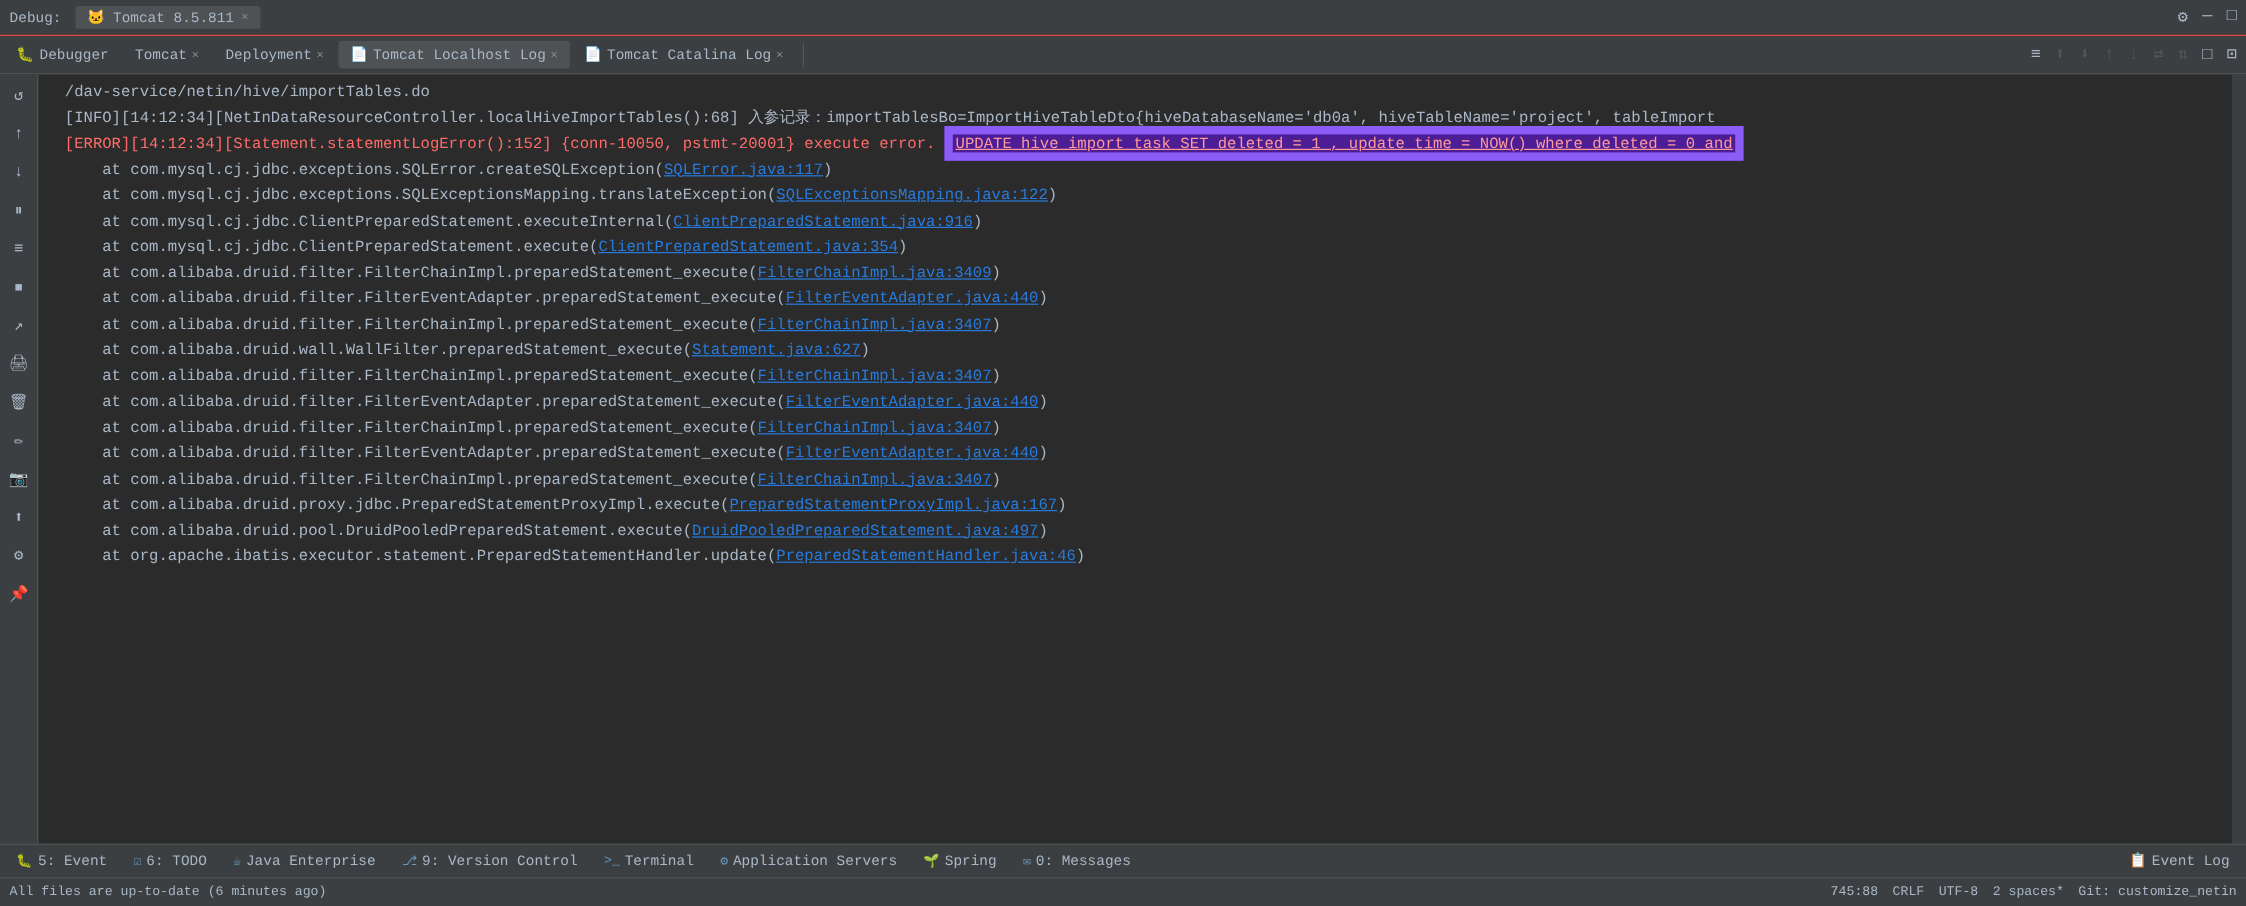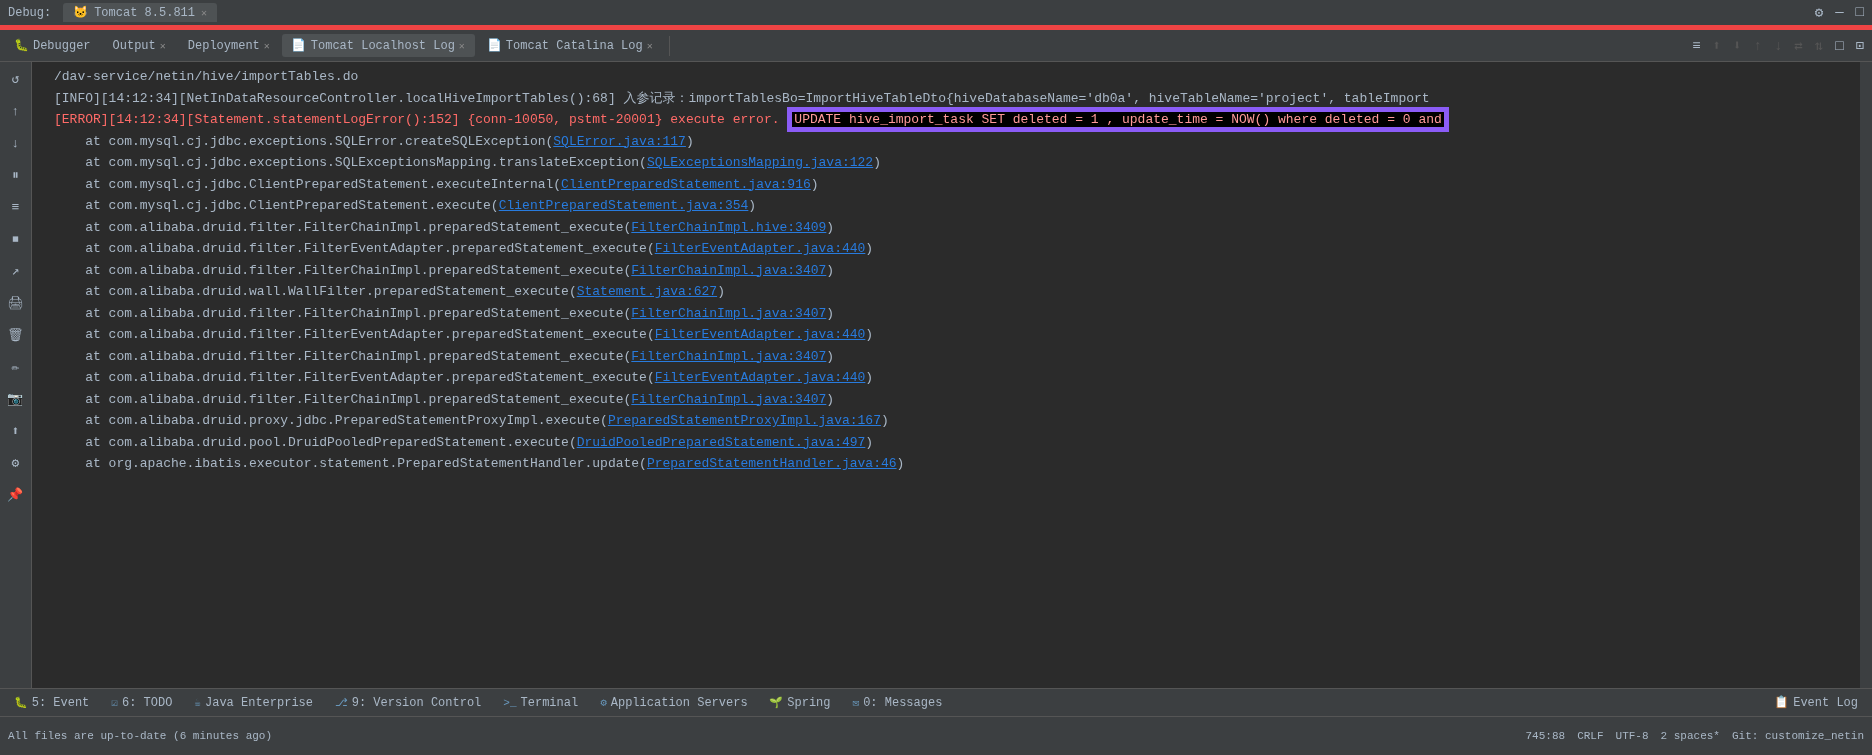--- a/index.html
+++ b/index.html
@@ -15,21 +15,21 @@
       flex-direction: column;
     }
 
     
     .title-bar {
       background: #3c3f41;
       height: 30px;
       display: flex;
       align-items: center;
       padding: 0 8px;
-      border-bottom: 5px solid #ef4444;
+      border-bottom: 1px solid #ef4444;
       flex-shrink: 0;
     }
     .title-bar-left {
       display: flex;
       align-items: center;
       gap: 8px;
       color: #a9b7c6;
       font-size: 12px;
     }
     .title-bar-right {
@@ -174,37 +174,38 @@
     .log-line.info {
       color: #a9b7c6;
     }
     .log-line a, .log-line .link {
       color: #287bde;
       text-decoration: underline;
       cursor: pointer;
       margin-top: 12px;
     }
     .highlighted-text {
-      background: #000000;
-      border: 5px solid #8b5cf6;
+      background: #4c1d95;
+      border: 7px solid #8b5cf6;
       padding: 0 2px;
       color: #ff9999;
+      text-decoration: underline;
     }
 
     
     .right-scrollbar {
       width: 12px;
       background: #3c3f41;
       flex-shrink: 0;
     }
 
     
     .status-bar {
       background: #3c3f41;
-      height: 39px;
+      height: 24px;
       display: flex;
       align-items: center;
       padding: 0 8px;
       border-top: 1px solid #555;
       flex-shrink: 0;
       font-size: 11px;
       color: #a9b7c6;
       gap: 0;
     }
     .status-msg {
@@ -296,21 +297,21 @@
     <span class="title-bar-btn">□</span>
   </div>
 </div>
 
 <div class="toolbar-row">
   <div class="tab-btn">
     <span>🐛</span>
     <span>Debugger</span>
   </div>
   <div class="tab-btn">
-    <span>Output</span>
+    <span>Tomcat</span>
     <span class="close-x">✕</span>
   </div>
   <div class="tab-btn">
     <span>Deployment</span>
     <span class="close-x">✕</span>
   </div>
   <div class="tab-btn active">
     <span>📄</span>
     <span>Tomcat Localhost Log</span>
     <span class="close-x">✕</span>
@@ -360,21 +361,21 @@
 
       <div class="log-line info">[INFO][14:12:34][NetInDataResourceController.localHiveImportTables():68] 入参记录：importTablesBo=ImportHiveTableDto{hiveDatabaseName='db0a', hiveTableName='project', tableImport</div>
 
       <div class="log-line error">[ERROR][14:12:34][Statement.statementLogError():152] {conn-10050, pstmt-20001} execute error.&nbsp;<span class="highlighted-text">UPDATE hive_import_task SET deleted = 1 , update_time = NOW() where deleted = 0 and</span></div>
 
 
       <div class="log-line">    at com.mysql.cj.jdbc.exceptions.SQLError.createSQLException(<a class="link">SQLError.java:117</a>)</div>
       <div class="log-line">    at com.mysql.cj.jdbc.exceptions.SQLExceptionsMapping.translateException(<a class="link">SQLExceptionsMapping.java:122</a>)</div>
       <div class="log-line">    at com.mysql.cj.jdbc.ClientPreparedStatement.executeInternal(<a class="link">ClientPreparedStatement.java:916</a>)</div>
       <div class="log-line">    at com.mysql.cj.jdbc.ClientPreparedStatement.execute(<a class="link">ClientPreparedStatement.java:354</a>)</div>
-      <div class="log-line">    at com.alibaba.druid.filter.FilterChainImpl.preparedStatement_execute(<a class="link">FilterChainImpl.hive:3409</a>)</div>
+      <div class="log-line">    at com.alibaba.druid.filter.FilterChainImpl.preparedStatement_execute(<a class="link">FilterChainImpl.java:3409</a>)</div>
       <div class="log-line">    at com.alibaba.druid.filter.FilterEventAdapter.preparedStatement_execute(<a class="link">FilterEventAdapter.java:440</a>)</div>
       <div class="log-line">    at com.alibaba.druid.filter.FilterChainImpl.preparedStatement_execute(<a class="link">FilterChainImpl.java:3407</a>)</div>
       <div class="log-line">    at com.alibaba.druid.wall.WallFilter.preparedStatement_execute(<a class="link">Statement.java:627</a>)</div>
       <div class="log-line">    at com.alibaba.druid.filter.FilterChainImpl.preparedStatement_execute(<a class="link">FilterChainImpl.java:3407</a>)</div>
       <div class="log-line">    at com.alibaba.druid.filter.FilterEventAdapter.preparedStatement_execute(<a class="link">FilterEventAdapter.java:440</a>)</div>
       <div class="log-line">    at com.alibaba.druid.filter.FilterChainImpl.preparedStatement_execute(<a class="link">FilterChainImpl.java:3407</a>)</div>
       <div class="log-line">    at com.alibaba.druid.filter.FilterEventAdapter.preparedStatement_execute(<a class="link">FilterEventAdapter.java:440</a>)</div>
       <div class="log-line">    at com.alibaba.druid.filter.FilterChainImpl.preparedStatement_execute(<a class="link">FilterChainImpl.java:3407</a>)</div>
       <div class="log-line">    at com.alibaba.druid.proxy.jdbc.PreparedStatementProxyImpl.execute(<a class="link">PreparedStatementProxyImpl.java:167</a>)</div>
       <div class="log-line">    at com.alibaba.druid.pool.DruidPooledPreparedStatement.execute(<a class="link">DruidPooledPreparedStatement.java:497</a>)</div>

